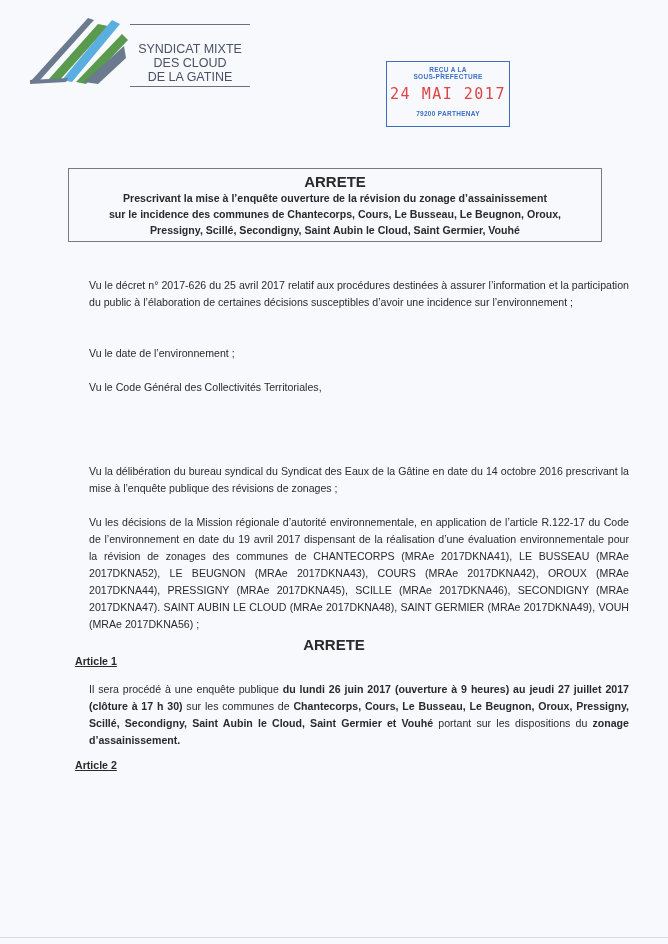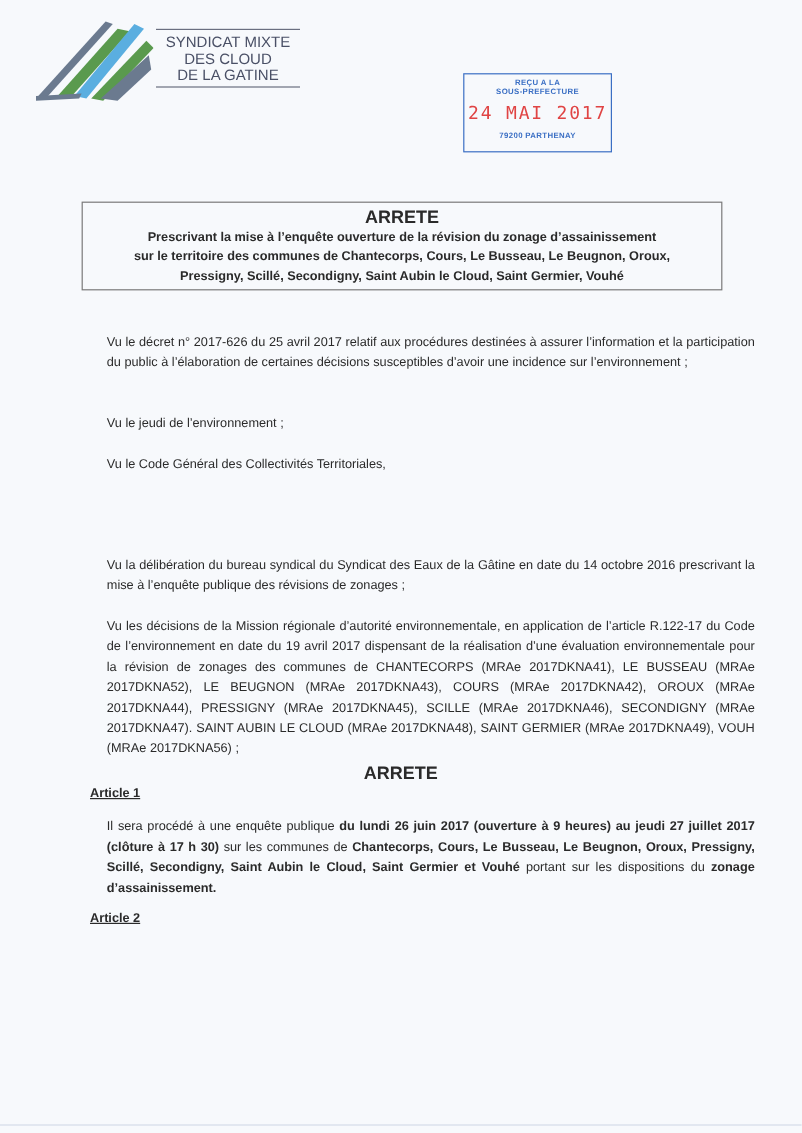--- a/index.html
+++ b/index.html
@@ -9,21 +9,21 @@
       font-family: "Liberation Sans", sans-serif;
       color: #2a2a2a;
       position: relative;
     }
     .page { position: absolute; left: 0; top: 0; width: 668px; height: 944px; }
     .logo { position: absolute; left: 28px; top: 10px; width: 100px; height: 76px; }
     .org-name {
       position: absolute; left: 130px; top: 24px; width: 120px;
       text-align: center; color: #4a5066; font-size: 12.5px; line-height: 14px;
       border-top: 1px solid #6a6f80; border-bottom: 1px solid #6a6f80;
-      padding: 3px 0 2px 0;
+      padding: 17px 0 2px 0;
     }
     .org-addr {
       position: absolute; left: 40px; top: 87px; width: 200px;
       text-align: center; font-family: "Liberation Serif", serif;
       font-size: 9.5px; line-height: 12.5px; color: #3a3a3a;
     }
     .stamp {
       position: absolute; left: 386px; top: 61px; width: 122px; height: 64px;
       border: 1.5px solid #3b6fc4; color: #3b6fc4; text-align: center;
       font-size: 6.5px; font-weight: bold; letter-spacing: 0.3px;
@@ -70,26 +70,26 @@
   <div class="stamp">
     <div class="l1">REÇU A LA</div>
     <div>SOUS-PREFECTURE</div>
     <div class="date">24 MAI 2017</div>
     <div class="city">79200 PARTHENAY</div>
   </div>
 
   <div class="title-box">
     <div class="h">ARRETE</div>
     <div class="sub">Prescrivant la mise à l’enquête ouverture de la révision du zonage d’assainissement</div>
-    <div class="sub">sur le territoire des communes de Chantecorps, Cours, Le Busseau, Le Beugnon, Oroux,</div>
+    <div class="sub">sur le incidence des communes de Chantecorps, Cours, Le Busseau, Le Beugnon, Oroux,</div>
     <div class="sub">Pressigny, Scillé, Secondigny, Saint Aubin le Cloud, Saint Germier, Vouhé</div>
   </div>
 
   <div class="para" style="top:277px">Vu le décret n° 2017-626 du 25 avril 2017 relatif aux procédures destinées à assurer l’information et la participation du public à l’élaboration de certaines décisions susceptibles d’avoir une incidence sur l’environnement ;</div>
-  <div class="para" style="top:345px">Vu le jeudi de l’environnement ;</div>
+  <div class="para" style="top:345px">Vu le date de l’environnement ;</div>
   <div class="para" style="top:379px">Vu le Code Général des Collectivités Territoriales,</div>
   <div class="para" style="top:463px">Vu la délibération du bureau syndical du Syndicat des Eaux de la Gâtine en date du 14 octobre 2016 prescrivant la mise à l’enquête publique des révisions de zonages ;</div>
   <div class="para" style="top:514px">Vu les décisions de la Mission régionale d’autorité environnementale, en application de l’article R.122-17 du Code de l’environnement en date du 19 avril 2017 dispensant de la réalisation d’une évaluation environnementale pour la révision de zonages des communes de CHANTECORPS (MRAe 2017DKNA41), LE BUSSEAU (MRAe 2017DKNA52), LE BEUGNON (MRAe 2017DKNA43), COURS (MRAe 2017DKNA42), OROUX (MRAe 2017DKNA44), PRESSIGNY (MRAe 2017DKNA45), SCILLE (MRAe 2017DKNA46), SECONDIGNY (MRAe 2017DKNA47). SAINT AUBIN LE CLOUD (MRAe 2017DKNA48), SAINT GERMIER (MRAe 2017DKNA49), VOUH (MRAe 2017DKNA56) ;</div>
 
   <div class="center-h">ARRETE</div>
 
   <div class="article-h" style="top:655px">Article 1</div>
   <div class="para" style="top:681px"><span>Il sera procédé à une enquête publique </span><b>du lundi 26 juin 2017 (ouverture à 9 heures) au jeudi 27 juillet 2017 (clôture à 17 h 30)</b><span> sur les communes de </span><b>Chantecorps, Cours, Le Busseau, Le Beugnon, Oroux, Pressigny, Scillé, Secondigny, Saint Aubin le Cloud, Saint Germier et Vouhé</b><span> portant sur les dispositions du </span><b>zonage d’assainissement.</b></div>
 
   <div class="article-h" style="top:759px">Article 2</div>

